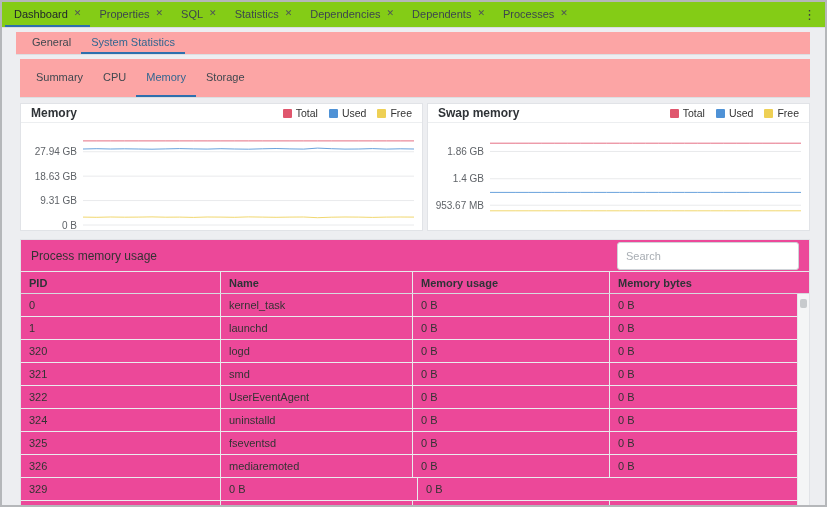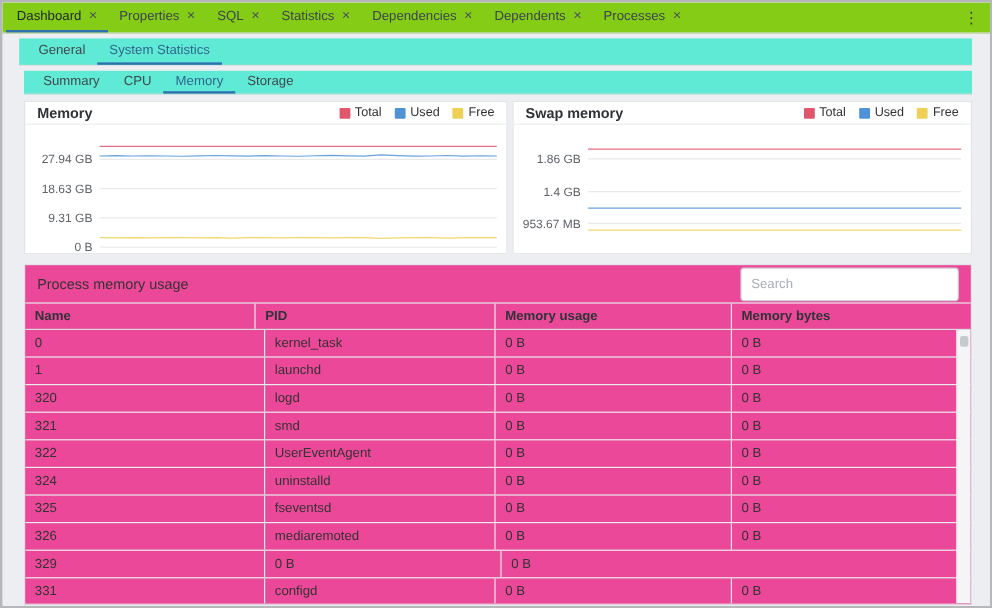--- a/index.html
+++ b/index.html
@@ -16,23 +16,23 @@
   }
   .toptab {
     display:flex; align-items:center; gap:6px; padding:0 9px;
     font-size:11px; color:#3c454e; border-bottom:2px solid transparent; cursor:default;
   }
   .toptab.active { color:#21262b; border-bottom-color:#2e6fad; }
   .toptab .closex { font-size:9px; color:#4d5358; line-height:1; }
   .kebab { margin-left:auto; padding:0 9px; display:flex; align-items:center;
     font-size:13px; color:#3c4043; letter-spacing:0; }
   
-  .strip { background:#5eead4; border-bottom:1px solid #dcdfe2; display:flex; align-items:stretch; padding:0 6px; }
+  .strip { background:#fca5a5; border-bottom:1px solid #dcdfe2; display:flex; align-items:stretch; padding:0 6px; }
   .strip1 { margin:4px 15px 0 14px; height:23px; }
-  .strip2 { margin:4px 15px 0 18px; height:20px; }
+  .strip2 { margin:4px 15px 0 18px; height:39px; }
   .stab {
     display:flex; align-items:center; padding:0 10px; font-size:11px;
     color:#40484f; border-bottom:2px solid transparent; cursor:default;
   }
   .stab.active { color:#326690; border-bottom-color:#2e6fad; }
   
   .cards { display:flex; gap:4px; margin:5px 15px 0 18px; }
   .card { background:#fff; border:1px solid #e1e3e7; height:128px; overflow:hidden; }
   .card.mem { width:403px; }
   .card.swap { flex:1; }
@@ -174,22 +174,22 @@
         </svg>
     </div>
   </div>
 
   <div class="table-card">
     <div class="t-titlerow">
       <span class="t-title">Process memory usage</span>
       <input class="search" type="text" placeholder="Search" style="">
     </div>
     <div class="thead" id="thead">
+        <div class="cell c0">PID</div>
         <div class="cell c1">Name</div>
-        <div class="cell c0">PID</div>
         <div class="cell c2">Memory usage</div>
         <div class="cell c3">Memory bytes</div>
       </div>
     <div class="tbody" id="tbody">
       <div class="trow">
           <div class="cell c0">0</div>
           <div class="cell c1">kernel_task</div>
           <div class="cell c2">0 B</div>
           <div class="cell c3">0 B</div>
         </div>

